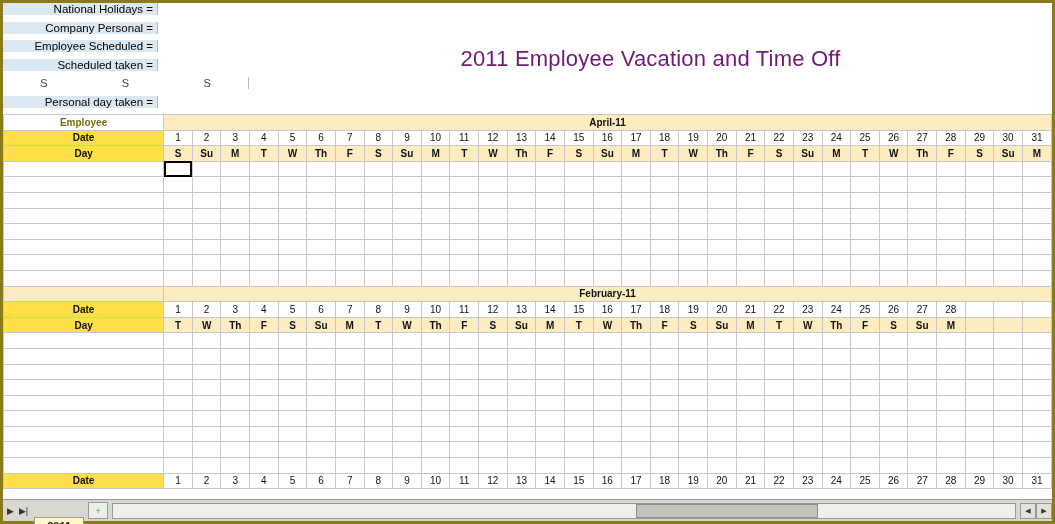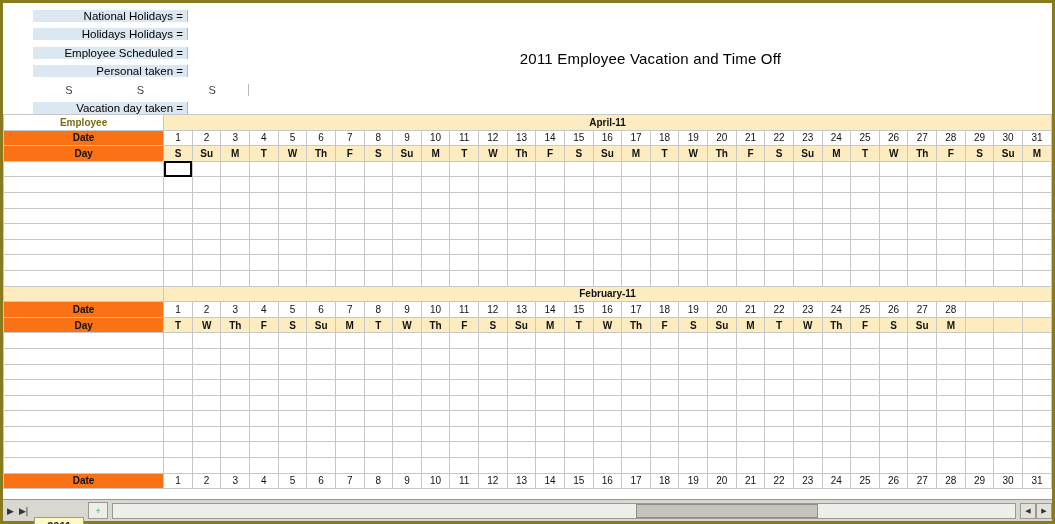--- a/index.html
+++ b/index.html
@@ -11,39 +11,39 @@
   }
   .app{
     position:relative;width:1055px;height:524px;
     border:3px solid #8a7a1e;box-sizing:border-box;
     background:#ffffff;
   }
   
   .legend{
     position:absolute;left:0;top:0;width:246px;height:111px;
   }
-  .legend-row{display:flex;height:18.5px;align-items:flex-end;padding-left:30px;}
+  .legend-row{display:flex;height:18.5px;align-items:flex-start;}
   .legend-label{
     width:155px;text-align:right;padding-right:4px;
     display:flex;align-items:center;justify-content:flex-end;
     background:#dbe8f2;border-right:1px solid #a8b8c8;
     font-size:11.5px;color:#000;box-sizing:border-box;
   }
   .legend-swatch{
     flex:1;border-right:1px solid #b9b9b9;box-sizing:border-box;
     display:flex;align-items:center;justify-content:space-around;
     font-size:11px;color:#444;
   }
   
   .title-area{
     position:absolute;left:246px;top:0;right:0;height:111px;
     display:flex;align-items:center;justify-content:center;
     background:#ffffff;
   }
-  .title-text{font-size:15px;color:#000000;letter-spacing:.2px;}
+  .title-text{font-size:22px;color:#701a75;letter-spacing:.2px;}
   
   .sheet{
     position:absolute;left:0;top:111px;right:0;bottom:22px;
     overflow:hidden;background:#ffffff;
   }
   table.grid{border-collapse:collapse;table-layout:fixed;width:1049px;}
   table.grid td{
     border:1px solid #c7c7c7;
     height:14.6px;padding:0;
     font-size:10px;text-align:center;vertical-align:middle;
@@ -54,21 +54,21 @@
   .emp-head{
     background:#ffffff;font-weight:bold;text-align:left;
     padding-left:2px;font-size:11.5px;color:#7a6a12;
     border:1px solid #c7c7c7;
   }
   .month-head{
     background:#fdecc0;font-weight:bold;text-align:left;
     padding-left:3px;font-size:11.5px;color:#111;height:15px;
   }
   .lbl{
-    background:#f97316;text-align:right;padding-right:3px;
+    background:#fde047;text-align:right;padding-right:3px;
     font-size:9.5px;font-weight:bold;color:#111;
   }
   .num{background:#ffffff;font-size:9.5px;color:#111;}
   .day{background:#fdecc0;font-size:9.5px;font-weight:bold;color:#111;}
   .empty{background:#ffffff;}
   .blank-left{background:#fdecc0;border-left:1px solid #c7c7c7;}
   .sel{outline:2px solid #000;outline-offset:-2px;position:relative;}
   .sel:after{
     content:"";position:absolute;right:-3px;bottom:-3px;
     width:5px;height:5px;background:#000;
@@ -106,40 +106,40 @@
 <body>
 
 <div class="app">
 
   <div class="legend">
     <div class="legend-row">
       <div class="legend-label">National Holidays =</div>
       <div class="legend-swatch" style="background:#ff2600"></div>
     </div>
     <div class="legend-row">
-      <div class="legend-label">Holidays Holidays =</div>
+      <div class="legend-label">Company Personal =</div>
       <div class="legend-swatch" style="background:#ff9a00"></div>
     </div>
     <div class="legend-row">
       <div class="legend-label">Employee Scheduled =</div>
       <div class="legend-swatch" style="background:#ffee00"></div>
     </div>
     <div class="legend-row">
-      <div class="legend-label">Personal taken =</div>
+      <div class="legend-label">Scheduled taken =</div>
       <div class="legend-swatch" style="background:#d9d9d9"></div>
     </div>
     <div class="legend-row">
       <div class="legend-swatch" style="background:#ffffff">
         <span>S</span>
         <span>S</span>
         <span>S</span>
       </div>
     </div>
     <div class="legend-row">
-      <div class="legend-label">Vacation day taken =</div>
+      <div class="legend-label">Personal day taken =</div>
       <div class="legend-swatch" style="background:#00008b"></div>
     </div>
   </div>
 
   <div class="title-area">
     <div class="title-text">2011 Employee Vacation and Time Off</div>
   </div>
 
   <div class="sheet">
     <table class="grid" id="grid">

